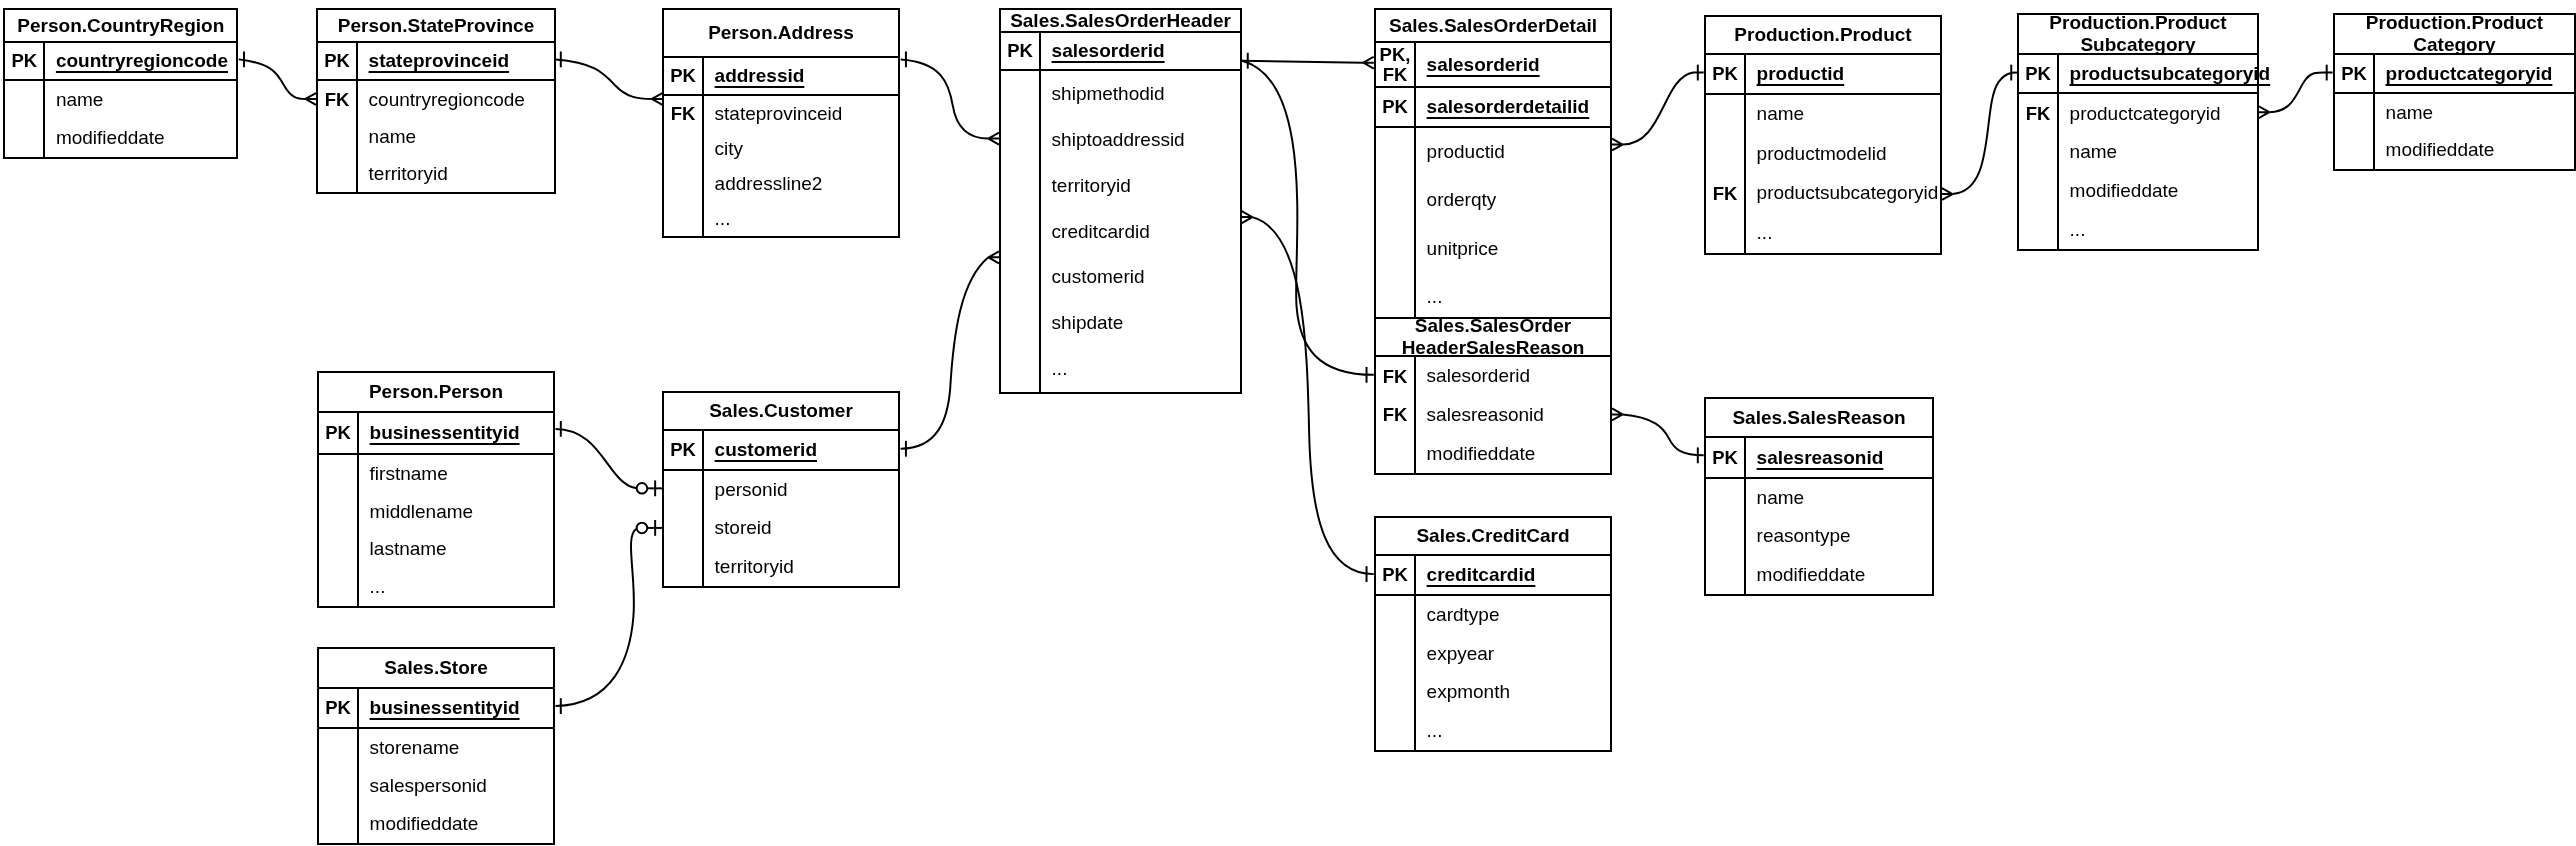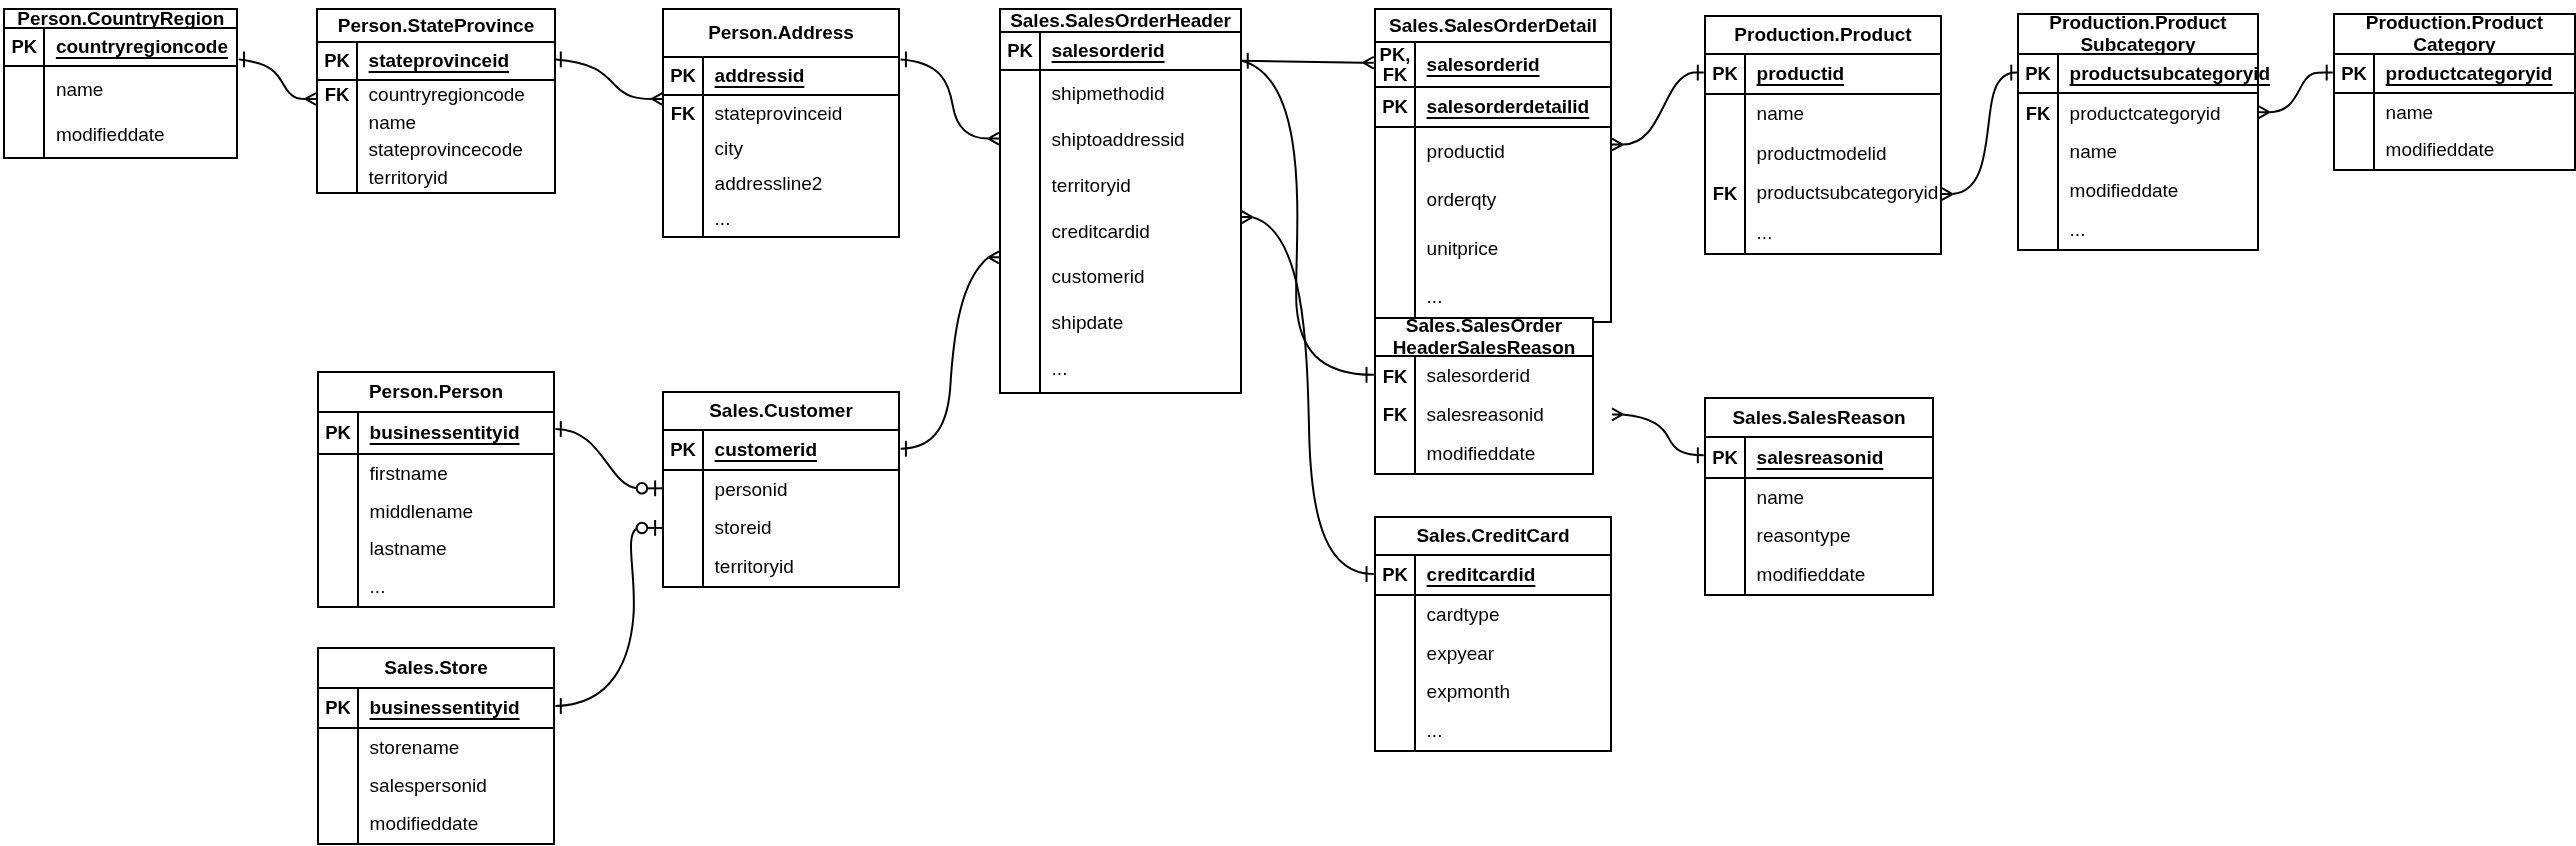--- a/index.html
+++ b/index.html
@@ -37,21 +37,21 @@
   .ebody{flex:1;display:flex;flex-direction:column;}
   .ebody .erow{flex:1;}
   #wires{position:absolute;left:0;top:0;z-index:5;}
   #wires path, #wires line{stroke:#000;stroke-width:3;fill:none;}
   #wires circle{stroke:#000;stroke-width:3;fill:#fff;}
 </style>
 </head>
 <body>
 
 <div class="entity" style="left:3.3px;top:8px;width:235px;height:151px">
-  <div class="etitle" style="height:19px">Person.CountryRegion</div>
+  <div class="etitle" style="height:33px">Person.CountryRegion</div>
   <div class="erow keyrow" style="height:38px">
     <div class="kcol">PK</div>
     <div class="ncol keyname">countryregioncode</div>
   </div>
   <div class="ebody">
     <div class="erow">
       <div class="kcol"></div>
       <div class="ncol">name</div>
     </div>
     <div class="erow">
@@ -68,24 +68,20 @@
     <div class="ncol keyname">stateprovinceid</div>
   </div>
   <div class="ebody">
     <div class="erow">
       <div class="kcol">FK</div>
       <div class="ncol">countryregioncode</div>
     </div>
     <div class="erow">
       <div class="kcol"></div>
       <div class="ncol">name</div>
-    </div>
-    <div class="erow">
-      <div class="kcol"></div>
-      <div class="ncol">stateprovincecode</div>
     </div>
     <div class="erow">
       <div class="kcol"></div>
       <div class="ncol">territoryid</div>
     </div>
   </div>
 </div>
 
 <div class="entity" style="left:662px;top:8px;width:238px;height:230px">
   <div class="etitle" style="height:48px">Person.Address</div>
@@ -317,21 +313,21 @@
       <div class="kcol"></div>
       <div class="ncol">salespersonid</div>
     </div>
     <div class="erow">
       <div class="kcol"></div>
       <div class="ncol">modifieddate</div>
     </div>
   </div>
 </div>
 
-<div class="entity" style="left:1374px;top:317px;width:220px;height:158px">
+<div class="entity" style="left:1374px;top:317px;width:238px;height:158px">
   <div class="etitle" style="height:38px">Sales.SalesOrder
 HeaderSalesReason</div>
   <div class="ebody">
     <div class="erow">
       <div class="kcol">FK</div>
       <div class="ncol">salesorderid</div>
     </div>
     <div class="erow">
       <div class="kcol">FK</div>
       <div class="ncol">salesreasonid</div>

